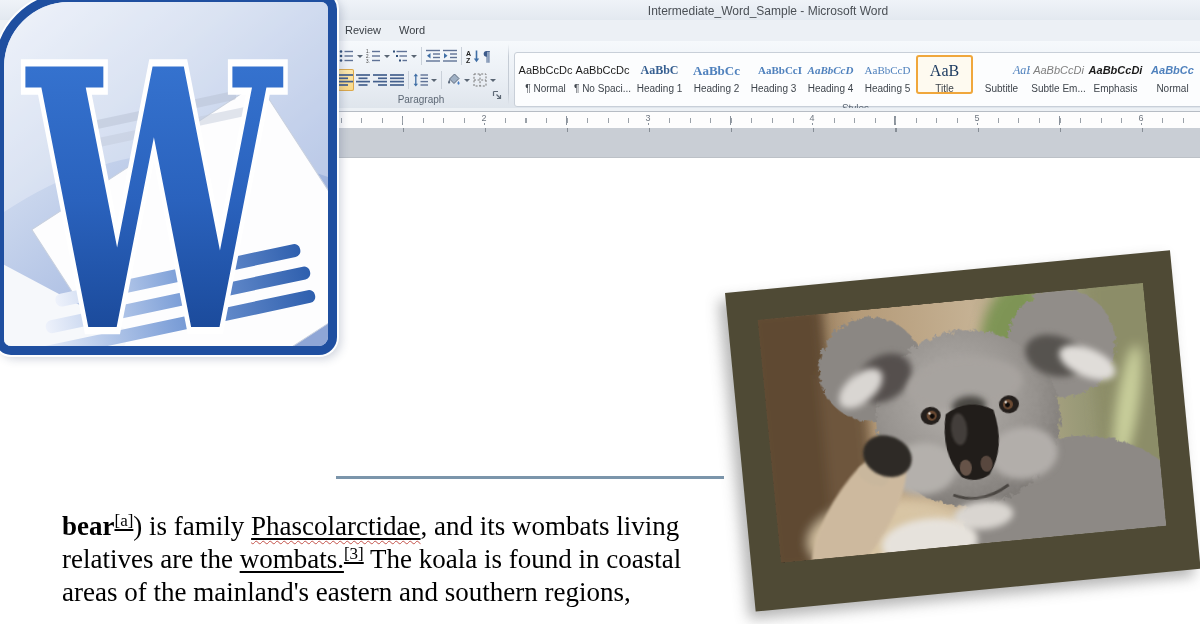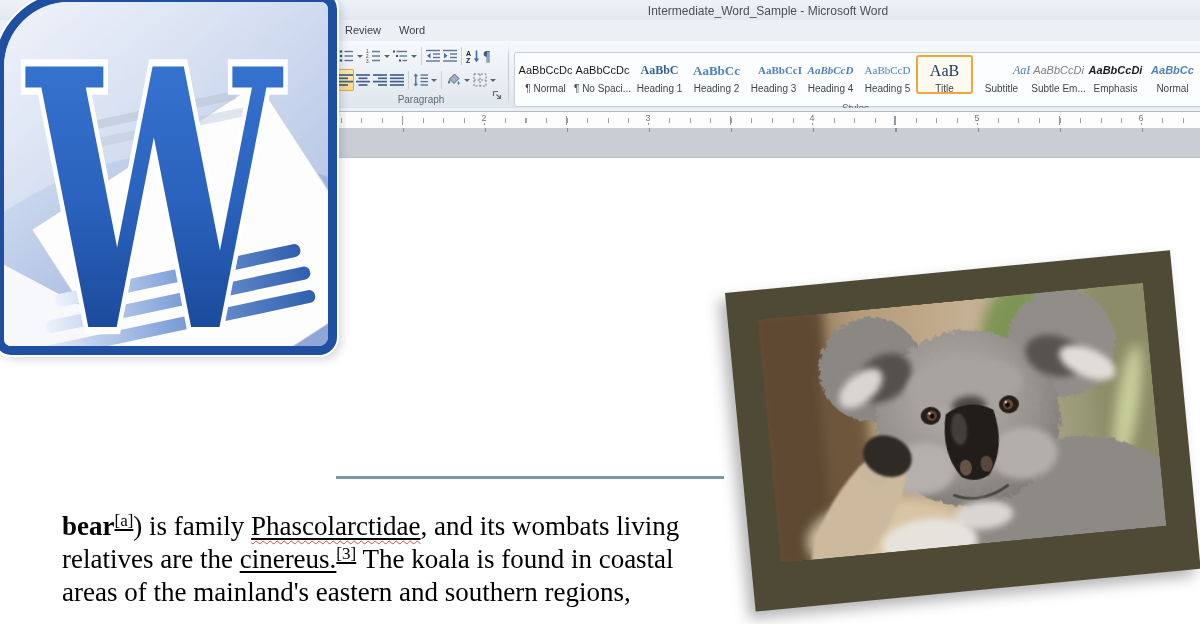--- a/index.html
+++ b/index.html
@@ -338,21 +338,21 @@
     <span class="ruler-num" style="left: 812px;">4</span>
     <span class="ruler-num" style="left: 977px;">5</span>
     <span class="ruler-num" style="left: 1141px;">6</span>
   </div>
 <div class="tabstop-strip"></div>
 
 <div class="page">
   <div class="title-rule"></div>
   <div class="textblock">
       <div class="tline"><span class="b">bear</span><span class="sup u">[a]</span><span class="">) is family </span><span class="u"><span class="sq">Phascolarctidae</span></span><span class="">, and its wombats living</span></div>
-      <div class="tline"><span class="">relatives are the </span><span class="u">cinereus.</span><span class="sup u">[3]</span><span class=""> The koala is found in coastal</span></div>
+      <div class="tline"><span class="">relatives are the </span><span class="u">wombats.</span><span class="sup u">[3]</span><span class=""> The koala is found in coastal</span></div>
       <div class="tline"><span class="">areas of the mainland's eastern and southern regions,</span></div>
     </div>
 </div>
 
 <div class="frame">
   <div class="photo">
     <svg viewBox="0 0 387 244" preserveAspectRatio="none">
       <defs>
         <filter id="b6" x="-40%" y="-40%" width="180%" height="180%">
             <feGaussianBlur stdDeviation="6"></feGaussianBlur>

